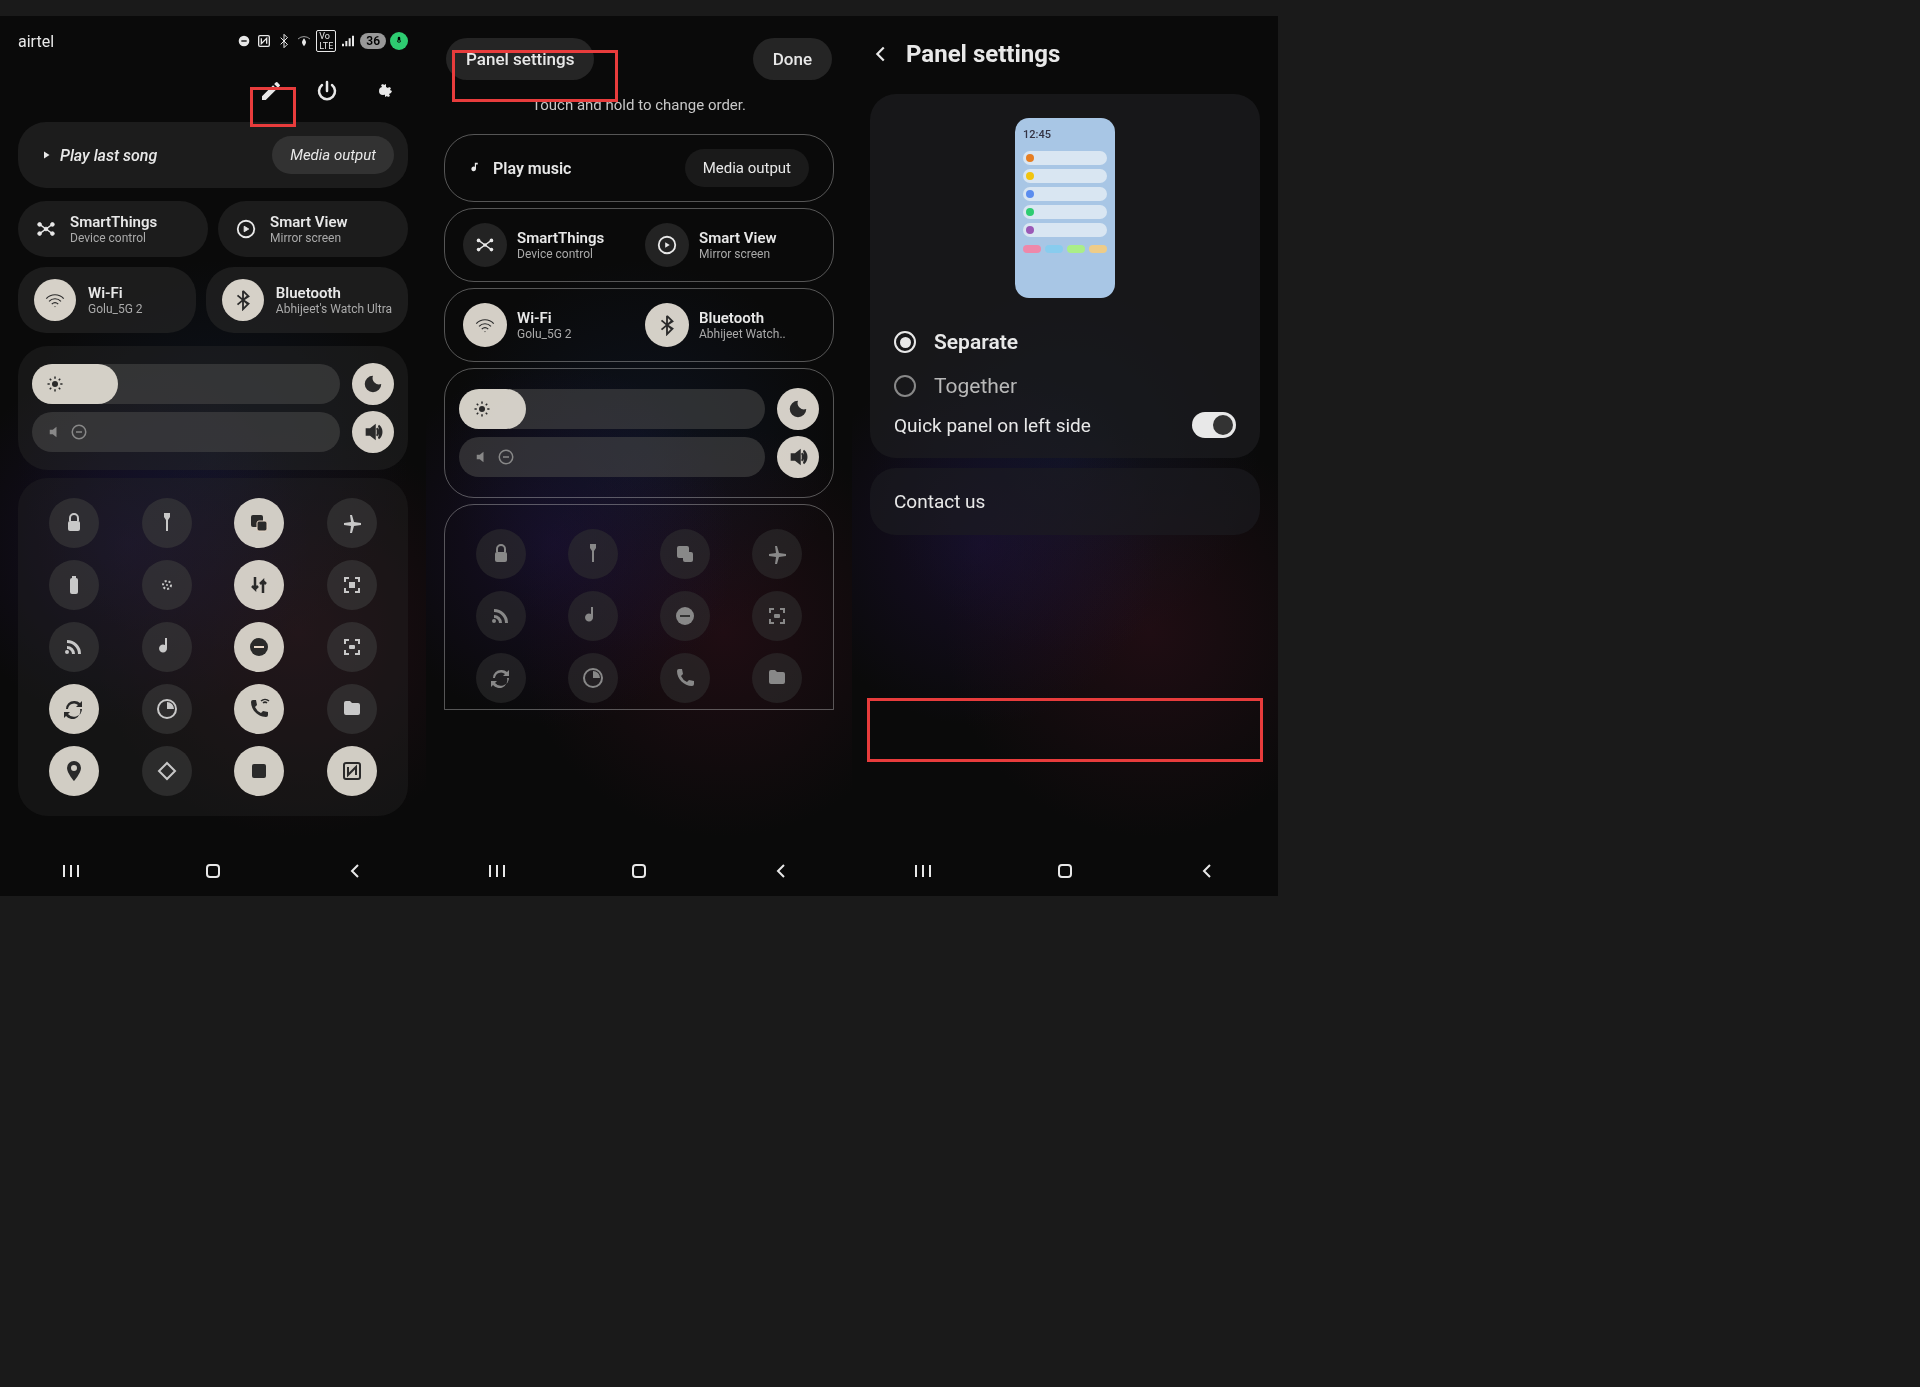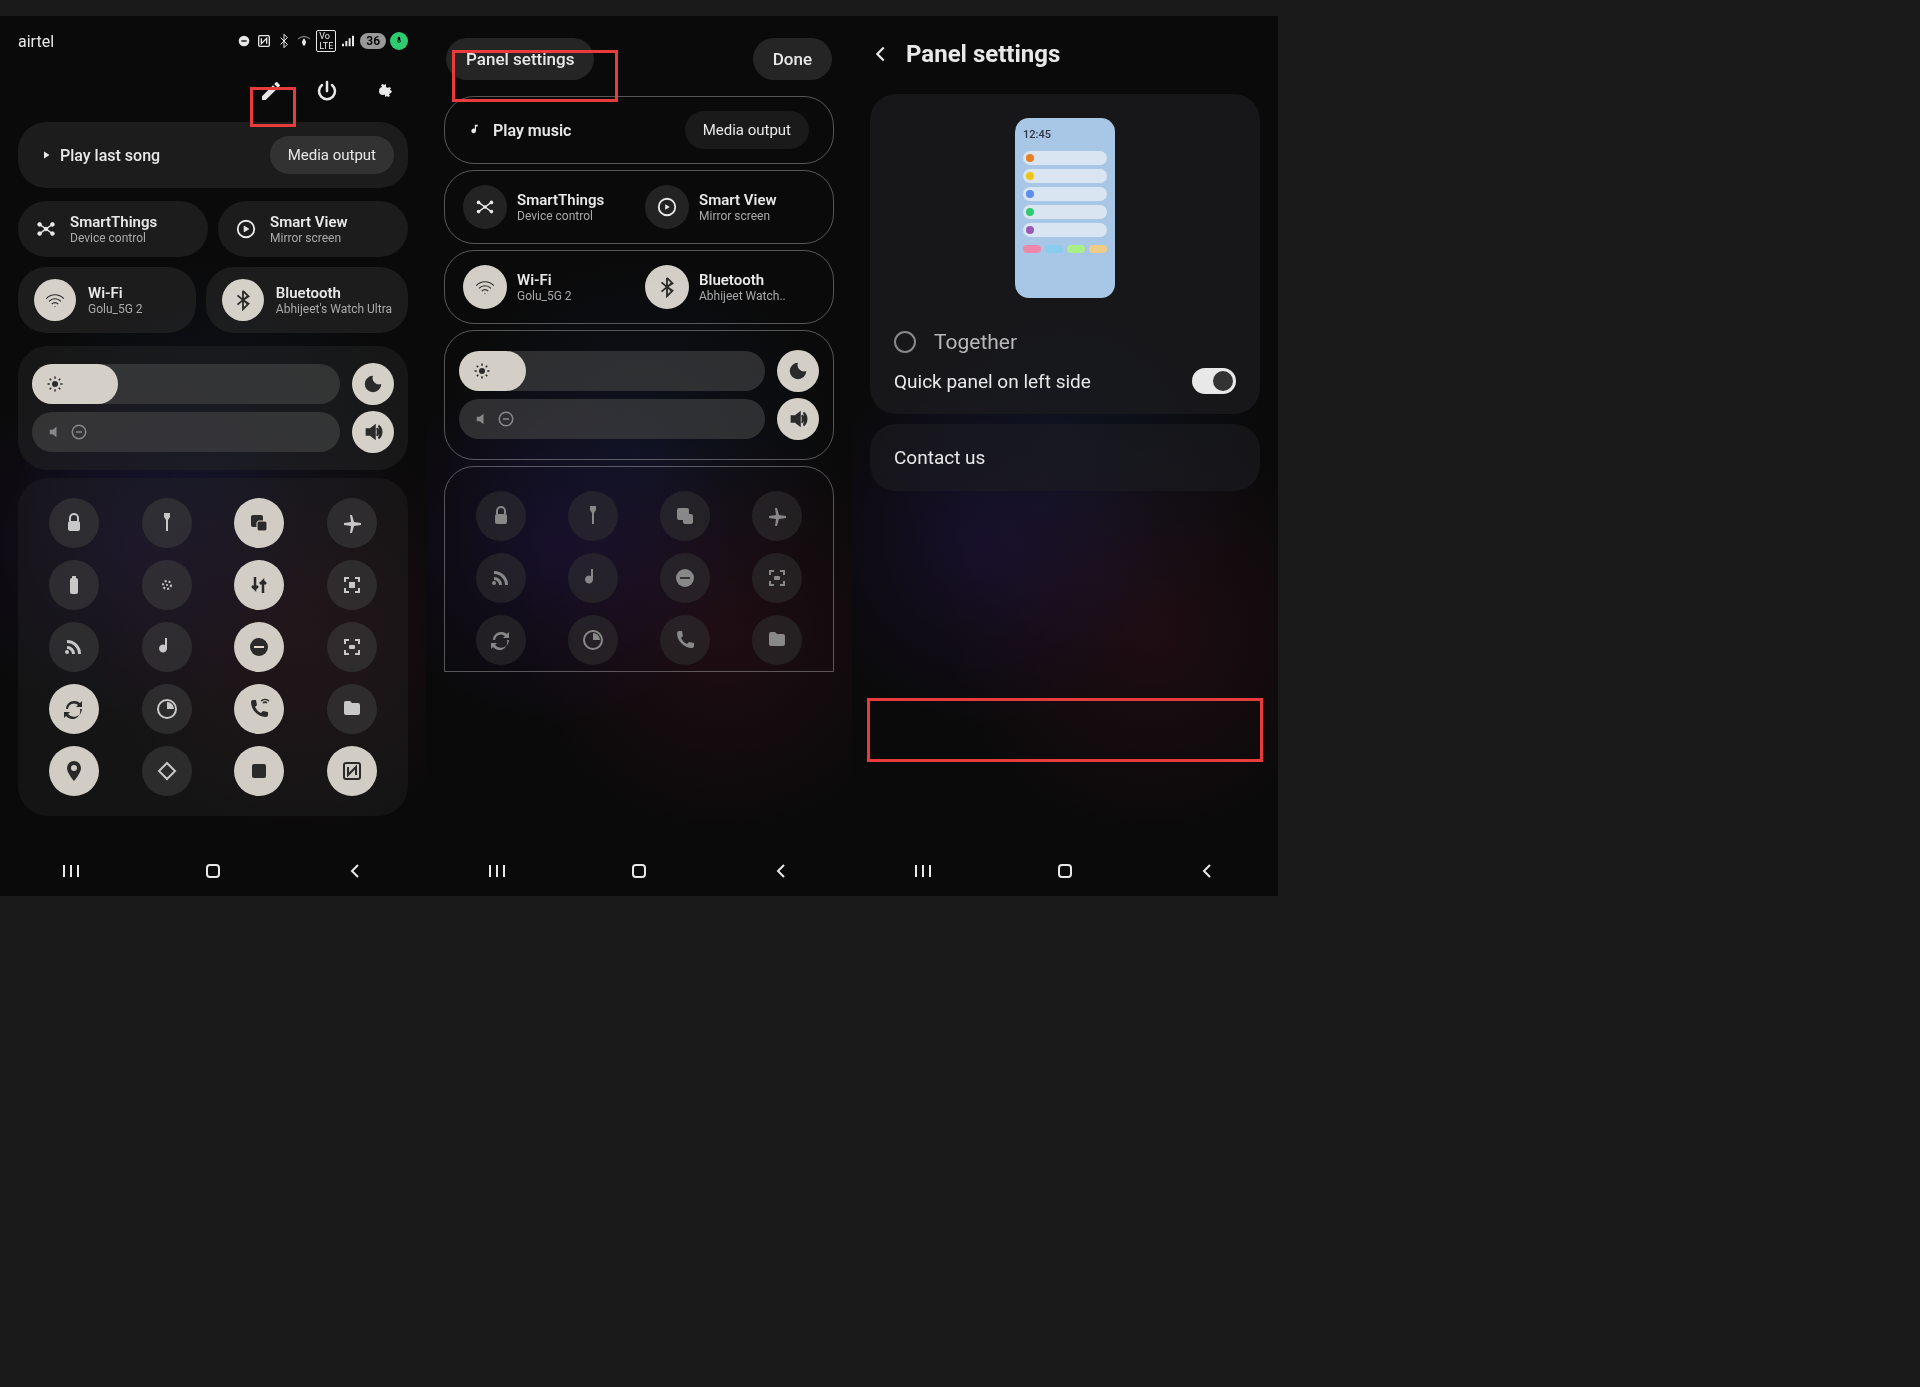--- a/index.html
+++ b/index.html
@@ -37,21 +37,21 @@
 .status-right { display:flex; align-items:center; gap:4px; }
 .status-right svg { width:16px; height:16px; fill:#e8e8e8; }
 .battery-pill { background:#999; color:#000; border-radius:10px; padding:1px 6px; font-size:12px; font-weight:600; display:flex; align-items:center;}
 .mic-circle { width:18px; height:18px; border-radius:50%; background:#2ecc71; display:flex; align-items:center; justify-content:center; }
 .mic-circle svg { width:10px; height:10px; fill:#000; }
 .top-icons { display:flex; justify-content:flex-end; gap:26px; padding: 10px 28px 8px; }
 .top-icon-btn { width:30px; height:30px; display:flex; align-items:center; justify-content:center; cursor:pointer; }
 .top-icon-btn svg { width:24px; height:24px; fill:#e8e8e8; }
 .media-row {
   background: rgba(40,40,40,0.6); border-radius: 28px; padding: 14px 14px 14px 22px;
-  display:flex; justify-content:space-between; margin: 8px 18px;
+  display:flex; justify-content:space-between; margin: 8px 18px; font-style: italic;
 }
 .media-row .play-label { display:flex; align-items:center; gap:8px; font-size:16px; font-weight:500; }
 .media-output { background: rgba(60,60,60,0.7); border-radius:20px; padding:10px 18px; font-size:15px; }
 .tile-row { display:flex; gap:10px; padding: 5px 18px; }
 .tile {
   flex:1; background: rgba(40,40,40,0.6); border-radius: 28px; padding: 12px 16px;
   display:flex; align-items:center; gap:12px;
 }
 .tile-icon-circle { width:42px; height:42px; border-radius:50%; background:rgba(230,225,215,0.92); display:flex; align-items:center; justify-content:center; flex-shrink:0; }
 .tile-icon-circle svg { width:22px; height:22px; fill:#2a2a2a; }
@@ -413,20 +413,21 @@
   </div>
 </div>
 
 <div class="panel">
   <div class="highlight-red" style="left:26px; top:34px; width:166px; height:52px;"></div>
 
   <div class="p2-header">
     <div class="hdr-pill">Panel settings</div>
     <div class="hdr-pill">Done</div>
   </div>
+  <div class="p2-sub">Touch and hold to change order.</div>
 
   <div class="p2-card">
     <div class="media-inner">
       <span class="play-label">
           <svg width="14" height="14" viewBox="0 0 24 24">
             <path d="M12 3v10a4 4 0 11-2-3V3h5v3h-3z" fill="#e8e8e8"></path>
           </svg>
           <span>Play music</span>
         </span>
       <span class="media-output" style="background:rgba(30,30,30,0.8)">Media output</span>
@@ -641,20 +642,26 @@
           <div class="pv-dot" style="background:#9b59b6"></div>
         </div>
       <div class="pv-pills">
           <div style="background:#e8a"></div>
           <div style="background:#8ce"></div>
           <div style="background:#ae8"></div>
           <div style="background:#ec8"></div>
         </div>
     </div>
     <div class="radio-row">
+      <div class="radio-outer">
+          <div class="radio-inner"></div>
+        </div>
+      <span class="radio-label">Separate</span>
+    </div>
+    <div class="radio-row">
       <div class="radio-outer off"></div>
       <span class="radio-label dim">Together</span>
     </div>
     <div class="toggle-row">
       <span class="toggle-lbl">Quick panel on left side</span>
       <div class="toggle">
           <div class="toggle-knob"></div>
         </div>
     </div>
   </div>

